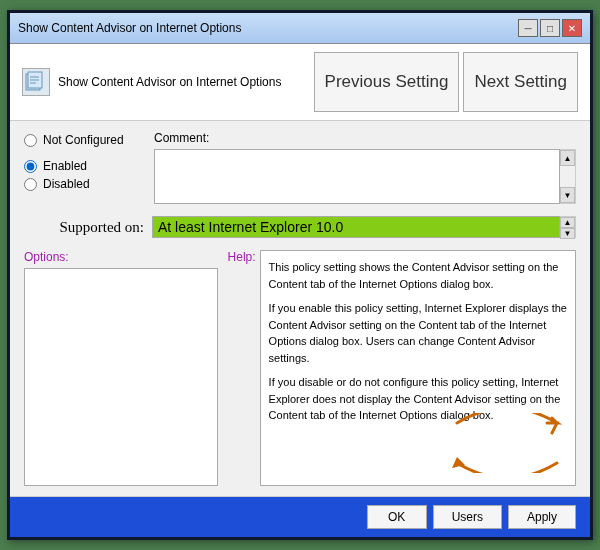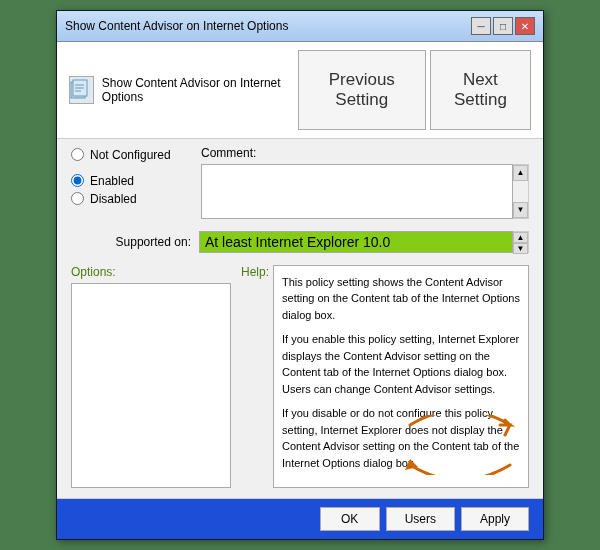--- a/index.html
+++ b/index.html
@@ -8,23 +8,23 @@
       display: flex;
       align-items: center;
       justify-content: center;
       width: 600px;
       height: 550px;
       font-family: 'Segoe UI', Tahoma, sans-serif;
       font-size: 12px;
     }
     .window {
       background: #f0f0f0;
-      border: 1px solid #0f172a;
+      border: 3px solid #0f172a;
       box-shadow: 2px 2px 8px rgba(0,0,0,0.4);
-      width: 488px;
+      width: 586px;
       height: 530px;
       display: flex;
       flex-direction: column;
     }
     .title-bar {
       background: linear-gradient(to bottom, #c8dff7, #a8c8f0);
       padding: 6px 8px;
       display: flex;
       align-items: center;
       justify-content: space-between;
@@ -145,25 +145,26 @@
       font-size: 8px;
       cursor: pointer;
     }
     .supported-row {
       display: flex;
       align-items: center;
       gap: 8px;
       margin-top: 4px;
     }
     .supported-label {
-      font-size: 12px;
+      font-size: 15px;
       white-space: nowrap;
       text-align: right;
       width: 120px;
       flex-shrink: 0;
+      font-family: Liberation Serif, serif;
     }
     .supported-box {
       flex: 1;
       border: 1px solid #aaa;
       background: #84cc16;
       padding: 3px 5px;
       font-size: 14px;
       height: 22px;
       display: flex;
       align-items: center;
@@ -181,21 +182,21 @@
       gap: 4px;
     }
     .help-col {
       flex: 1.8;
       display: flex;
       flex-direction: row;
       gap: 4px;
     }
     .section-label {
       font-size: 12px;
-      color: #4d7c0f;
+      color: #a21caf;
       font-weight: normal;
     }
     .options-box {
       flex: 1;
       border: 1px solid #aaa;
       background: white;
     }
     .help-box {
       flex: 1;
       border: 1px solid #aaa;

